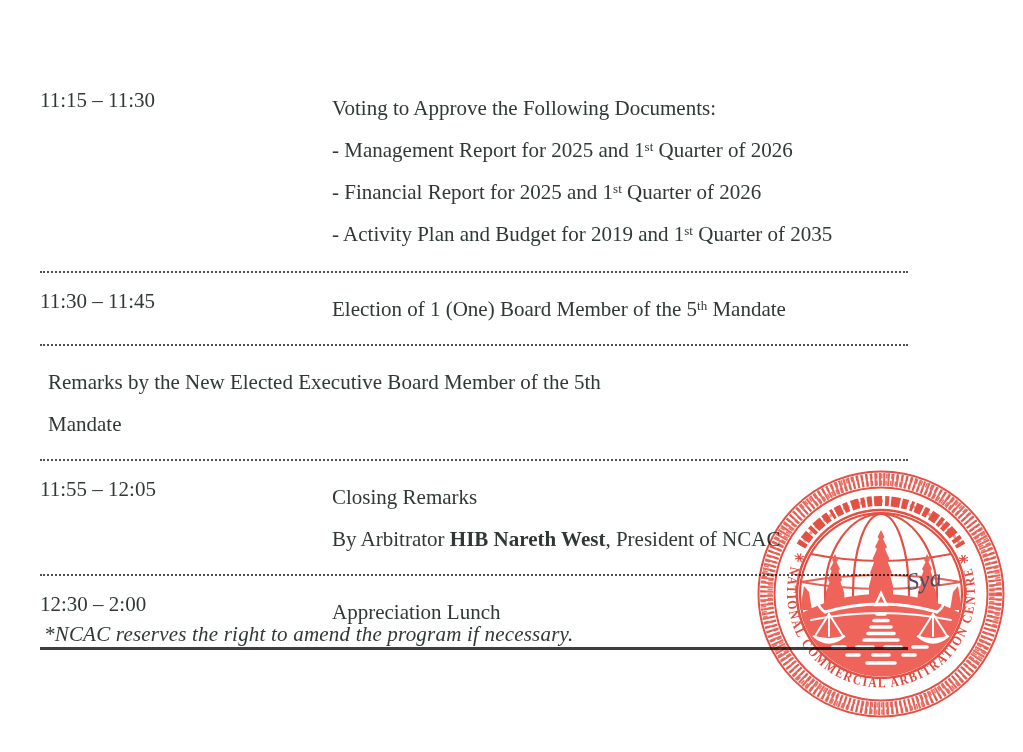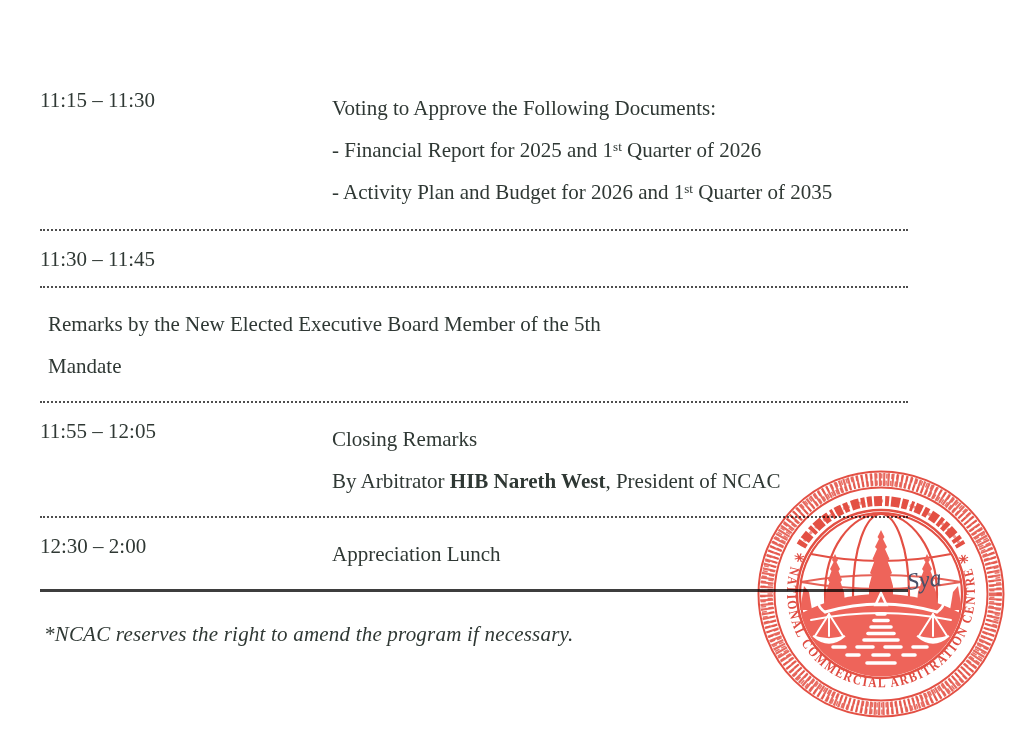--- a/index.html
+++ b/index.html
@@ -30,26 +30,30 @@
 </head>
 <body>
 
 <div class="page">
 
   <div class="schedule" id="schedule">
       <div class="row">
         <div class="time">11:15 – 11:30</div>
         <div class="content">
           <p><span>Voting to Approve the Following Documents:</span></p>
+          <p><span>- Management Report for 2025 and 1</span><sup>st</sup><span> Quarter of 2026</span></p>
           <p><span>- Financial Report for 2025 and 1</span><sup>st</sup><span> Quarter of 2026</span></p>
-          <p><span>- Activity Plan and Budget for 2026 and 1</span><sup>st</sup><span> Quarter of 2035</span></p>
+          <p><span>- Activity Plan and Budget for 2019 and 1</span><sup>st</sup><span> Quarter of 2035</span></p>
         </div>
       </div>
       <div class="row">
         <div class="time">11:30 – 11:45</div>
+        <div class="content">
+          <p><span>Election of 1 (One) Board Member of the 5</span><sup>th</sup><span> Mandate</span></p>
+        </div>
       </div>
       <div class="row">
         <div class="content">
           <p><span>Remarks by the New Elected Executive Board Member of the 5th</span></p>
           <p><span>Mandate</span></p>
         </div>
       </div>
       <div class="row">
         <div class="time">11:55 – 12:05</div>
         <div class="content">

